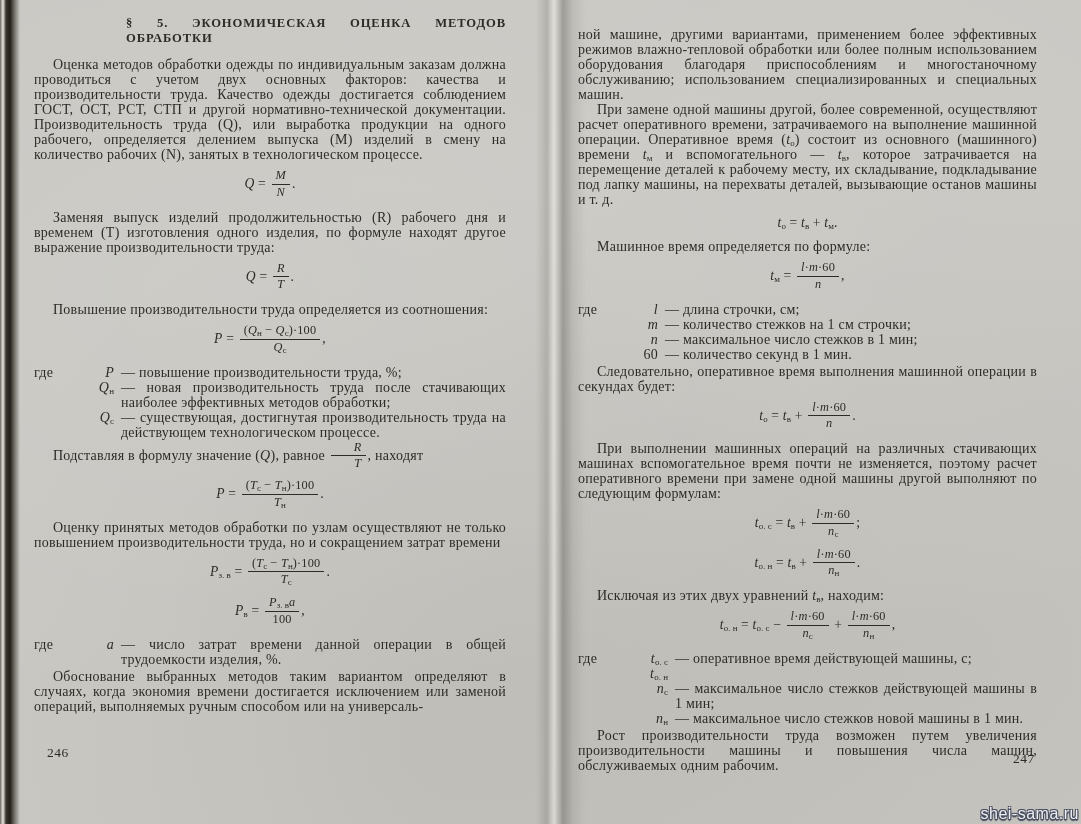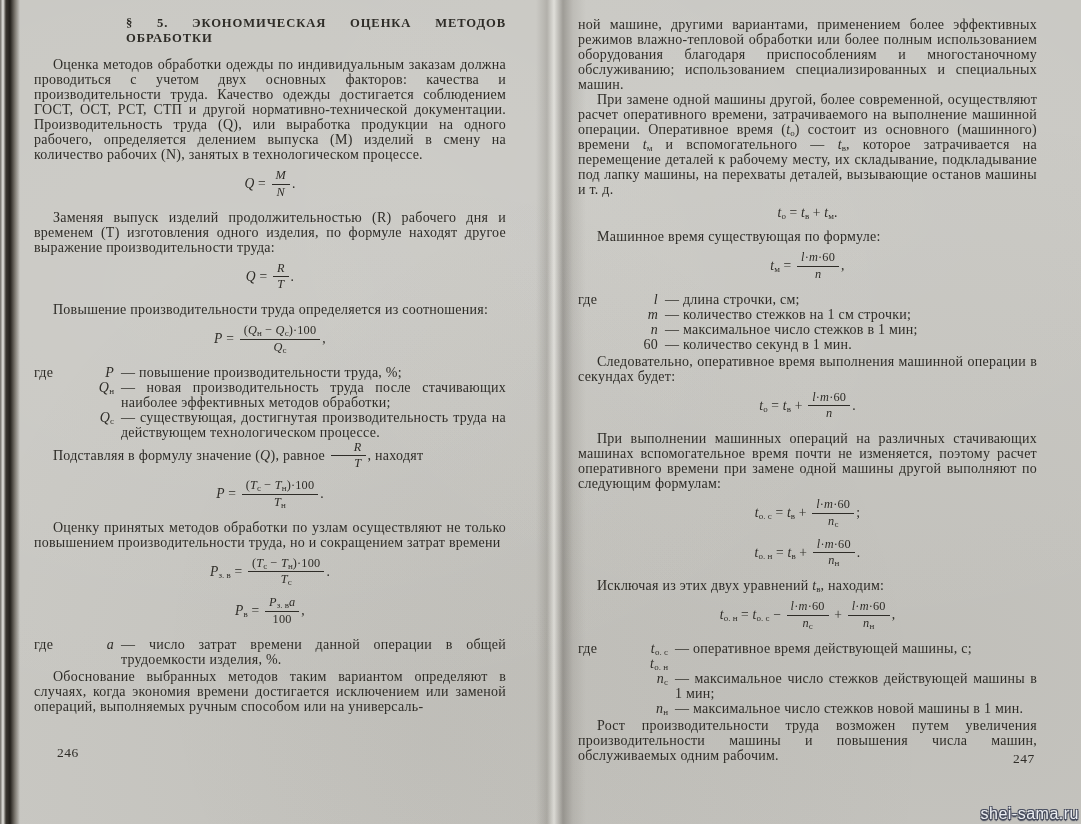--- a/index.html
+++ b/index.html
@@ -29,21 +29,21 @@
       rgba(55,50,43,0.30) 27px,
       rgba(110,105,96,0.14) 37px,
       rgba(201,200,195,0) 50px);
   }
   .col{
     position:absolute;top:0;
     font-size:14px;line-height:15px;letter-spacing:0.25px;
     text-align:justify;
   }
   #leftcol{left:34px;width:472px;padding-top:14px;}
-  #rightcol{left:578px;width:459px;padding-top:17px;}
+  #rightcol{left:578px;width:459px;padding-top:27px;}
   .title{
     font-weight:bold;font-size:12.6px;line-height:15px;
     letter-spacing:0.9px;
     margin:2px 0 11px 92px;
     text-align:justify;text-align-last:justify;
     -moz-text-align-last:justify;
   }
   .p{margin:0;text-indent:19px;}
   .p.noind{text-indent:0;}
   .formula{
@@ -59,21 +59,21 @@
   }
   .frac .num{display:block;padding:0 4px 1px 4px;border-bottom:1px solid #2e2c27;}
   .frac .den{display:block;padding:1px 4px 0 4px;}
   .deflist{margin:2px 0;}
   .defrow{display:flex;text-indent:0;}
   .deflead{flex:0 0 36px;}
   .defterm{flex:0 0 44px;text-align:right;padding-right:7px;white-space:nowrap;}
   .deflist.wide .defterm{flex:0 0 54px;}
   .defdef{flex:1;text-align:justify;}
   .pagenum{position:absolute;font-size:13.5px;letter-spacing:0.5px;}
-  .pagenum.pleft{left:47px;top:745px;margin-left:10px;}
+  .pagenum.pleft{left:47px;top:745px;}
   .pagenum.pright{left:1013px;top:751px;}
   .watermark{
     position:absolute;right:2px;bottom:1px;
     font-family:"Liberation Sans","DejaVu Sans",sans-serif;
     font-weight:normal;font-size:16px;letter-spacing:0.5px;
     color:#eceef2;
     text-shadow:
       -1px -1px 0 #474c5e, 1px -1px 0 #474c5e,
       -1px 1px 0 #474c5e, 1px 1px 0 #474c5e,
       0 2px 1px #3a3f50;
@@ -123,21 +123,21 @@
           <span class="defdef">— число затрат времени данной операции в общей трудоемкости изделия, %.</span>
         </div>
       </div>
     <p class="p">Обоснование выбранных методов таким вариантом определяют в случаях, когда экономия времени достигается исключением или заменой операций, выполняемых ручным способом или на универсаль-</p>
   </div>
 
   <div class="col" id="rightcol">
     <p class="p noind">ной машине, другими вариантами, применением более эффективных режимов влажно-тепловой обработки или более полным использованием оборудования благодаря приспособлениям и многостаночному обслуживанию; использованием специализированных и специальных машин.</p>
     <p class="p">При замене одной машины другой, более современной, осуществляют расчет оперативного времени, затрачиваемого на выполнение машинной операции. Оперативное время (<span class="v">t</span><sub class="ss">о</sub>) состоит из основного (машинного) времени <span class="v">t</span><sub class="ss">м</sub> и вспомогательного — <span class="v">t</span><sub class="ss">в</sub>, которое затрачивается на перемещение деталей к рабочему месту, их складывание, подкладывание под лапку машины, на перехваты деталей, вызывающие останов машины и т. д.</p>
     <div class="formula"><span class="v">t</span><sub class="ss">о</sub> = <span class="v">t</span><sub class="ss">в</sub> + <span class="v">t</span><sub class="ss">м</sub>.</div>
-    <p class="p">Машинное время существующая по формуле:</p>
+    <p class="p">Машинное время определяется по формуле:</p>
     <div class="formula"><span class="v">t</span><sub class="ss">м</sub> = <span class="frac"><span class="num"><span class="v">l</span>·<span class="v">m</span>·60</span><span class="den"><span class="v">n</span></span></span>,</div>
     <div class="deflist">
         <div class="defrow">
           <span class="deflead">где</span>
           <span class="defterm"><span class="v">l</span></span>
           <span class="defdef">— длина строчки, см;</span>
         </div>
         <div class="defrow">
           <span class="deflead"></span>
           <span class="defterm"><span class="v">m</span></span>

